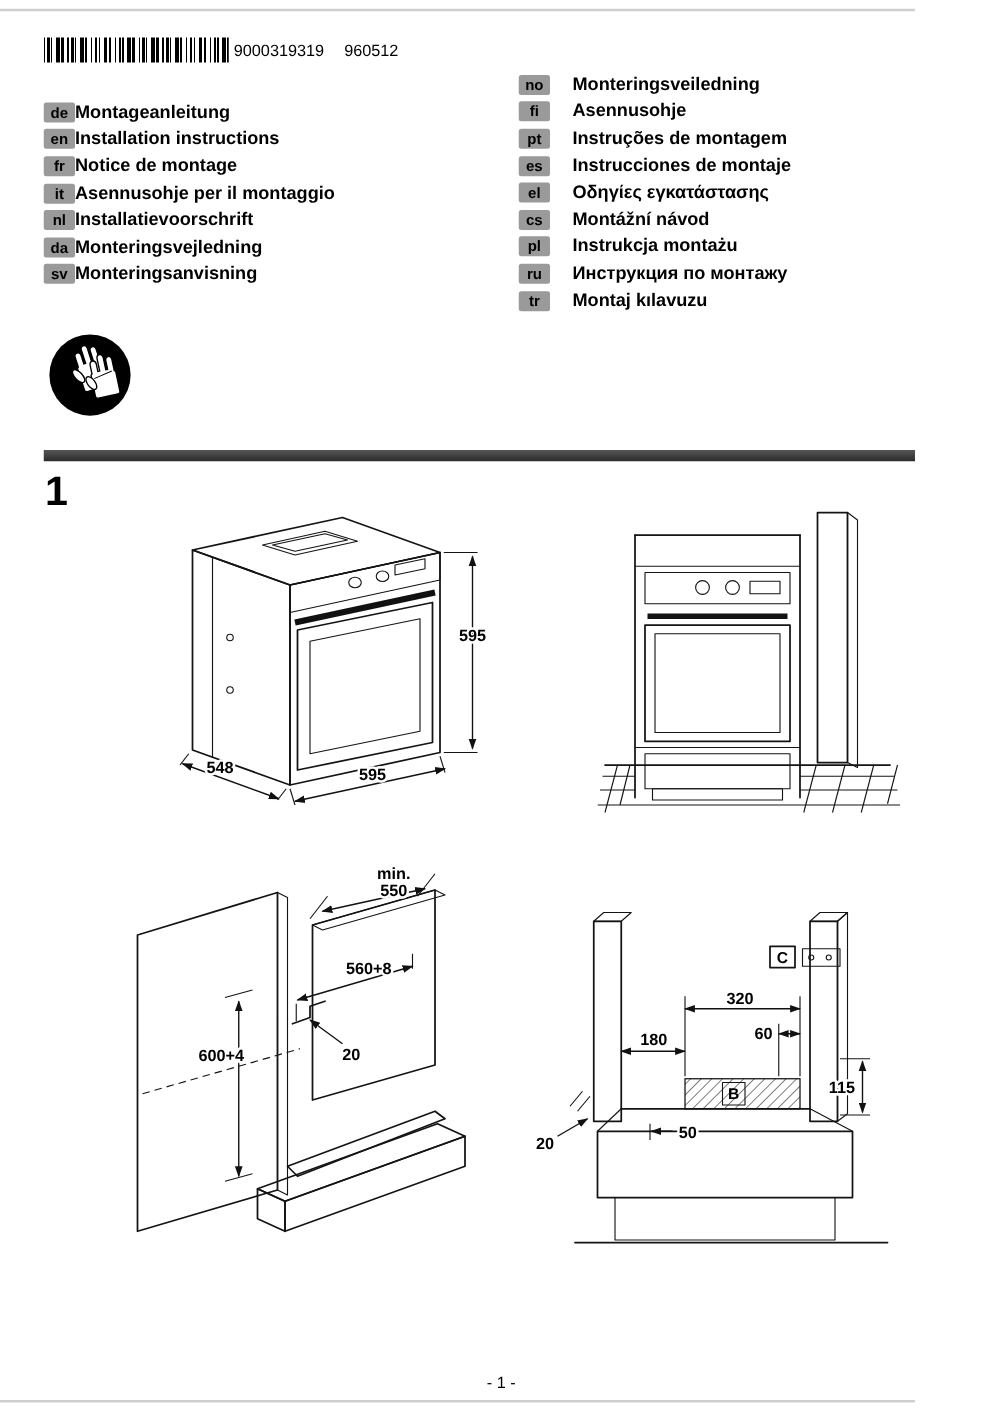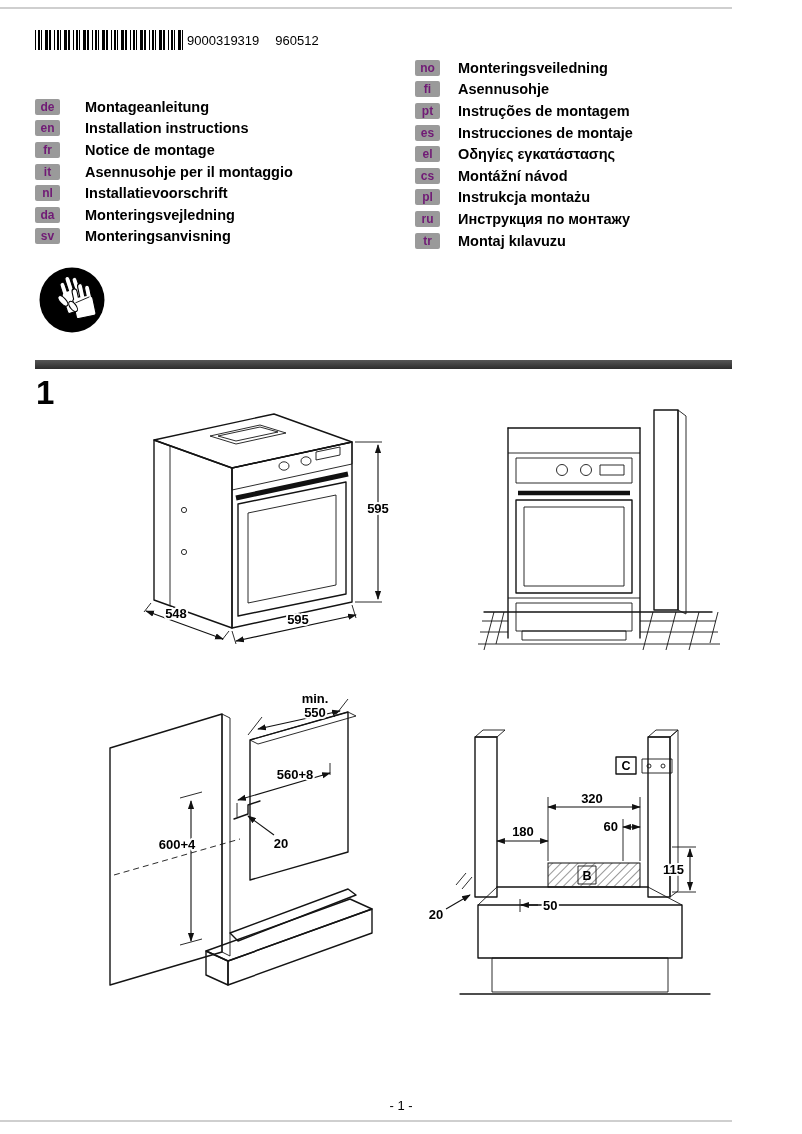--- a/index.html
+++ b/index.html
@@ -13,26 +13,26 @@
   .barcode-row { position:absolute; left:35px; top:30px; display:flex; align-items:center; }
   .barcode { width:148px; height:20px;
     background:repeating-linear-gradient(90deg,
       #000 0 1px,#fff 1px 3px,#000 3px 5px,#fff 5px 6px,
       #000 6px 7px,#fff 7px 10px,#000 10px 13px,#fff 13px 14px,
       #000 14px 16px,#fff 16px 19px); }
   .bc-num { font-size:13px; margin-left:4px; }
   .bc-code { font-size:13px; margin-left:16px; }
 
   .lang-col { position:absolute; }
-  .lang-left { left:35px; top:96px; }
+  .lang-left { left:35px; top:79px; }
   .lang-right { left:415px; top:57px; }
   .lang-row { display:flex; align-items:center; height:21.6px; }
-  .lang-badge { width:25px; height:16px; background:#9a9a9a; color:#701a75; font-weight:bold;
+  .lang-badge { width:25px; height:16px; background:#9a9a9a; color:#000000; font-weight:bold;
     font-size:12px; line-height:16px; text-align:center; border-radius:2px; flex:0 0 25px; }
-  .lang-left  .lang-label { margin-left:25px; }
+  .lang-left  .lang-label { }
   .lang-right .lang-label { margin-left:18px; }
   .lang-label { font-weight:bold; font-size:14.5px; white-space:nowrap; }
 
   .gloves { position:absolute; left:37px; top:265px; width:70px; height:70px; }
 
   .divider { position:absolute; left:35px; top:360px; width:732px; height:9px;
     background:linear-gradient(#565656,#2c2c2c); }
 
   .step-number { position:absolute; left:36px; top:374px; font-size:33px; font-weight:bold; }
 

